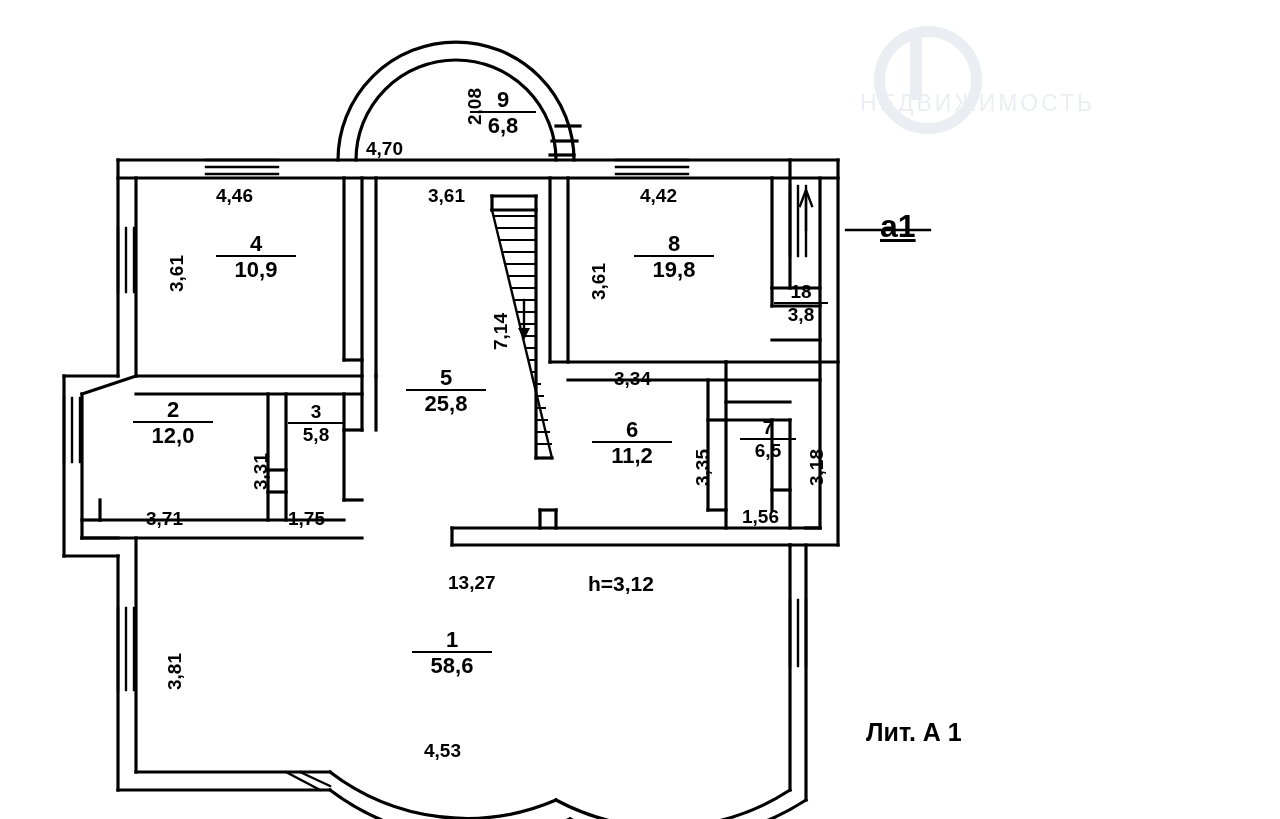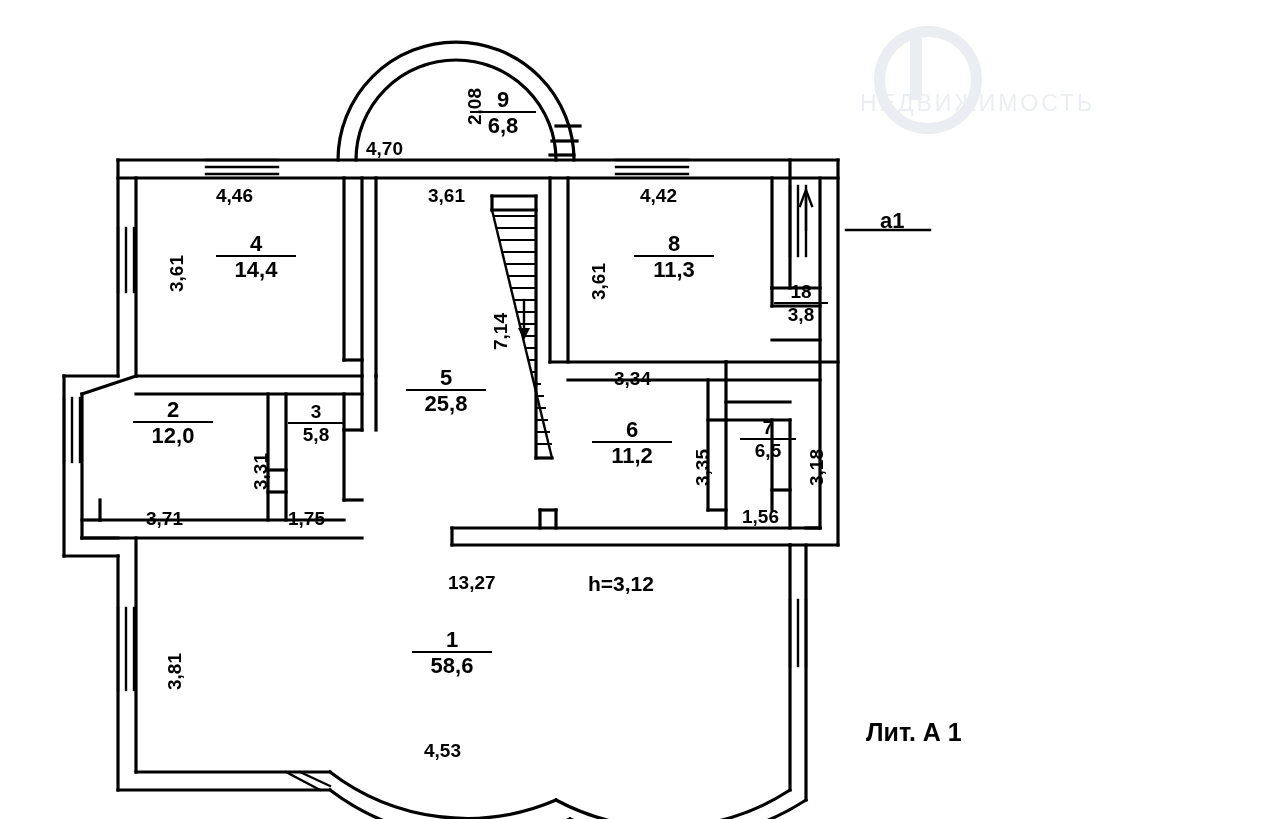--- a/index.html
+++ b/index.html
@@ -46,22 +46,23 @@
   }
   .dim {
     font-size: 19px;
     font-weight: bold;
   }
   .dim.vert {
     transform: rotate(-90deg);
     transform-origin: left top;
   }
   .a1 {
-    font-size: 22px;
-    font-weight: bold;
+    font-size: 32px;
+    font-weight: bold;
+    text-decoration: underline;
   }
   
   .room {
     position: absolute;
     text-align: center;
     font-weight: bold;
     line-height: 1.05;
   }
   .room .num {
     font-size: 22px;
@@ -306,37 +307,37 @@
   <div class="room" style="left:133px; top:398px; width:80px;">
     <span class="num">2</span>
     <span class="area">12,0</span>
   </div>
   <div class="room small" style="left:288px; top:402px; width:56px;">
     <span class="num">3</span>
     <span class="area">5,8</span>
   </div>
   <div class="room" style="left:216px; top:232px; width:80px;">
     <span class="num">4</span>
-    <span class="area">14,4</span>
+    <span class="area">10,9</span>
   </div>
   <div class="room" style="left:406px; top:366px; width:80px;">
     <span class="num">5</span>
     <span class="area">25,8</span>
   </div>
   <div class="room" style="left:592px; top:418px; width:80px;">
     <span class="num">6</span>
     <span class="area">11,2</span>
   </div>
   <div class="room small" style="left:740px; top:418px; width:56px;">
     <span class="num">7</span>
     <span class="area">6,5</span>
   </div>
   <div class="room" style="left:634px; top:232px; width:80px;">
     <span class="num">8</span>
-    <span class="area">11,3</span>
+    <span class="area">19,8</span>
   </div>
   <div class="room" style="left:470px; top:88px; width:66px;">
     <span class="num">9</span>
     <span class="area">6,8</span>
   </div>
   <div class="room small" style="left:774px; top:282px; width:54px;">
     <span class="num">18</span>
     <span class="area">3,8</span>
   </div>
 

